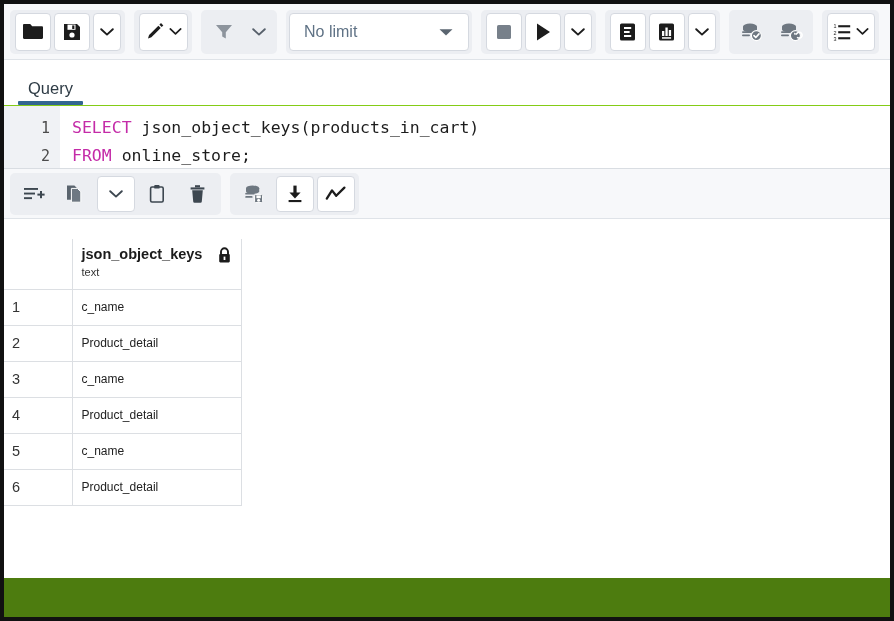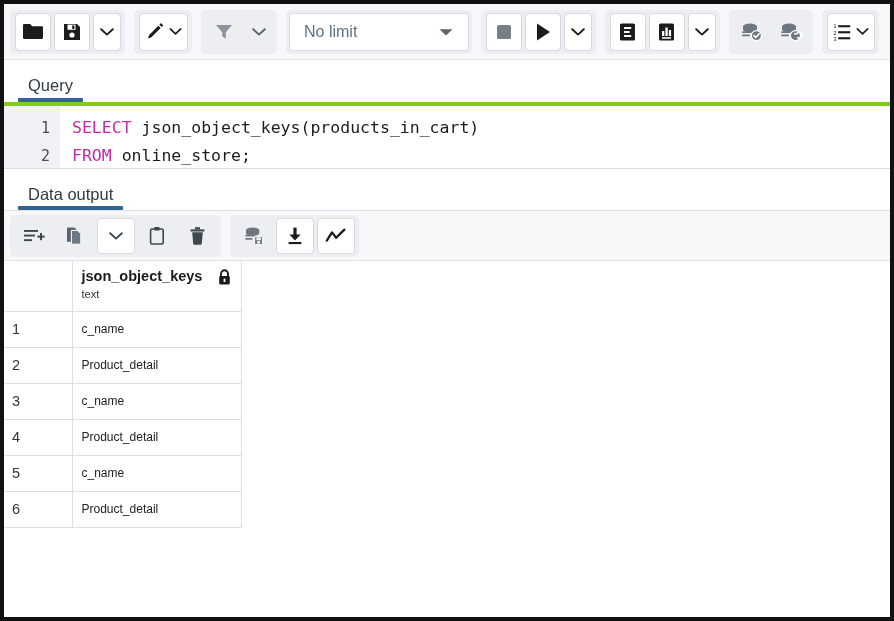--- a/index.html
+++ b/index.html
@@ -81,21 +81,21 @@
   .sel-box .sel-label {
     font-size: 16px;
     color: #5f7285;
   }
 
   
   .tabbar {
     height: 46px;
     box-sizing: border-box;
     background: #ffffff;
-    border-bottom: 4px solid #84cc16;
+    border-bottom: 1px solid #84cc16;
     display: flex;
     align-items: flex-end;
     padding-left: 10px;
   }
   .tab {
     font-size: 16.5px;
     color: #2e3b45;
     padding: 0 14px 9px 14px;
     cursor: pointer;
     position: relative;
@@ -174,20 +174,21 @@
 
   
   .grid-wrap {
     background: #ffffff;
     height: 359px;
     overflow: hidden;
   }
   table.grid {
     border-collapse: collapse;
     table-layout: fixed;
+    margin-top: 20px;
   }
   table.grid th, table.grid td {
     border-right: 1px solid #dcdfe3;
     border-bottom: 1px solid #dcdfe3;
     box-sizing: border-box;
   }
   th.col-rownum, td.col-rownum {
     width: 68px;
     background: #ffffff;
   }
@@ -425,23 +426,20 @@
     <div class="gutter">
       <div class="ln">1</div>
       <div class="ln">2</div>
     </div>
     <div class="code">
       <div class="cl"><span class="kw">SELECT</span><span> json_object_keys(products_in_cart)</span></div>
       <div class="cl"><span class="kw">FROM</span><span> online_store;</span></div>
     </div>
   </div>
 
-  <div class="out-tabbar">
-    <div class="tab active"><span>Data output</span></div>
-  </div>
 
   <div class="res-toolbar">
 
     <div class="btn-group">
       <div class="tb-btn flat">
         <span>
           <svg width="22" height="18" viewBox="0 0 22 18">
             <rect x="1" y="3" width="14" height="1.9" fill="#3d4750"></rect>
             <rect x="1" y="7.6" width="11" height="1.9" fill="#3d4750"></rect>
             <rect x="1" y="12.2" width="8" height="1.9" fill="#3d4750"></rect>

